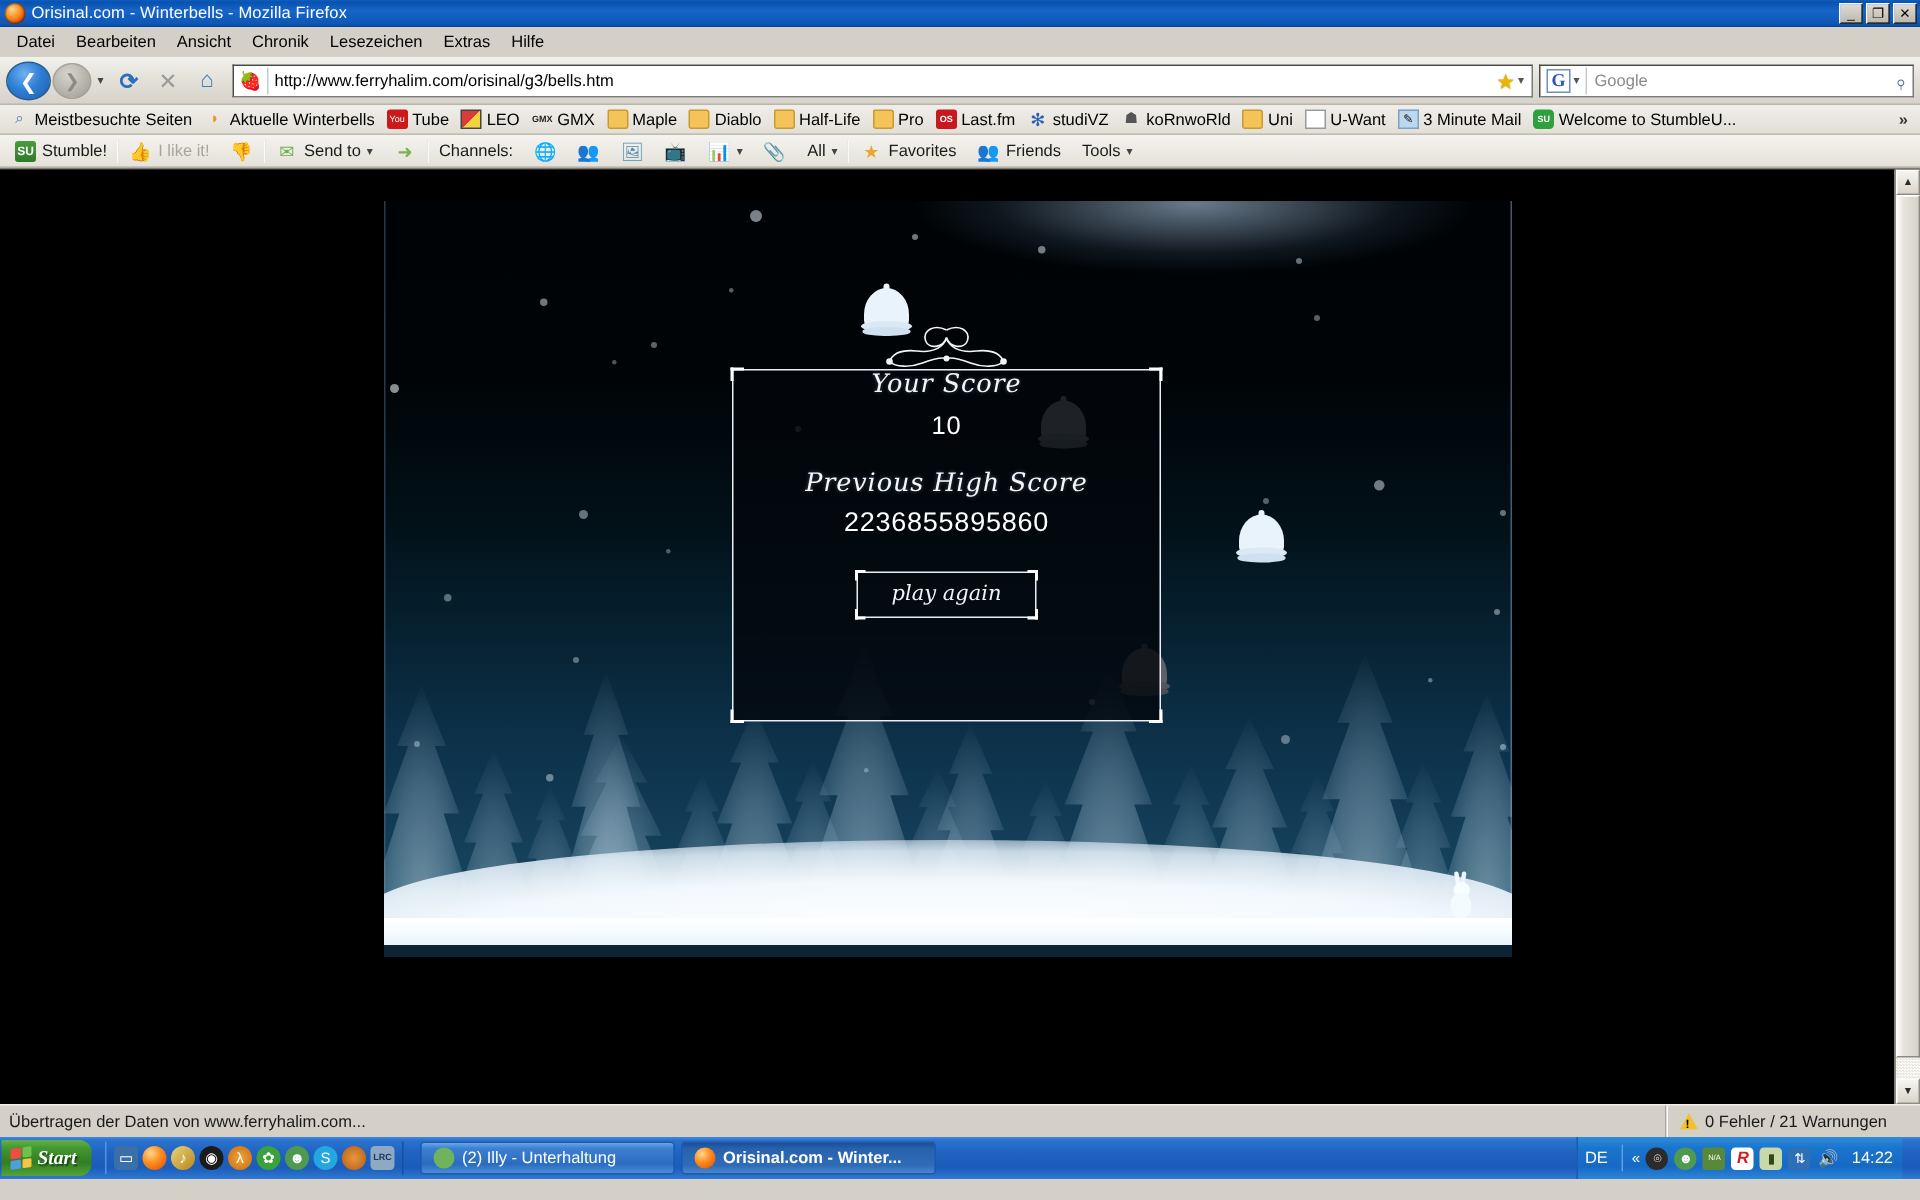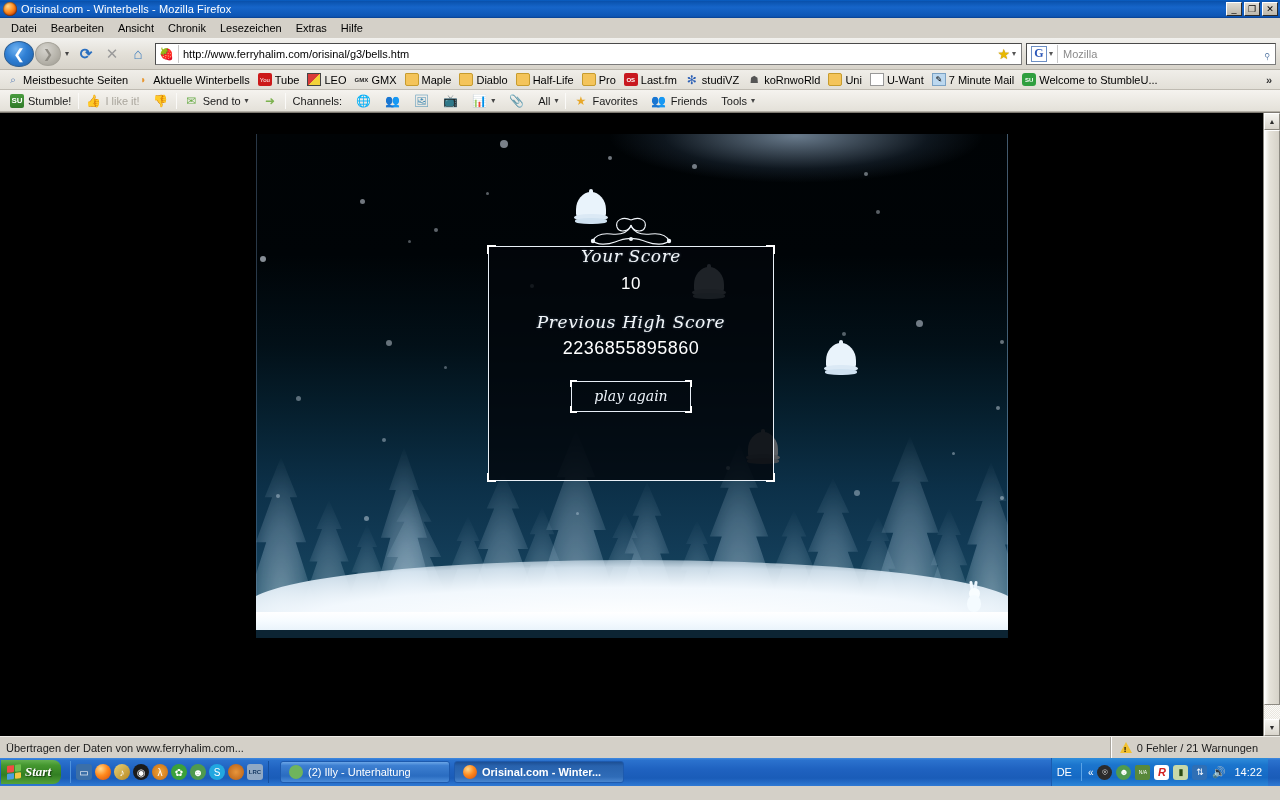--- a/index.html
+++ b/index.html
@@ -398,21 +398,21 @@
     <div class="url-sep"></div>
     <div class="url-text">http://www.ferryhalim.com/orisinal/g3/bells.htm</div>
     <div class="url-star">★</div>
     <div class="url-caret">▾</div>
   </div>
 
   <div class="searchbar">
     <div class="search-g">G</div>
     <div class="search-caret">▾</div>
     <div class="search-sep"></div>
-    <div class="search-ph">Mozilla</div>
+    <div class="search-ph">Google</div>
     <div class="search-mag">⌕</div>
   </div>
 </div>
 
 <div class="bookmarks">
   <div class="bm">
     <span class="bm-ico" style="color:#5a7fb5">⌕</span>
     <span>Meistbesuchte Seiten</span>
   </div>
   <div class="bm">
@@ -462,21 +462,21 @@
   <div class="bm">
     <span class="bm-ico fld"></span>
     <span>Uni</span>
   </div>
   <div class="bm">
     <span class="bm-ico" style="background:#fff;border:1px solid #999"></span>
     <span>U-Want</span>
   </div>
   <div class="bm">
     <span class="bm-ico" style="background:#bcd8ef;border:1px solid #7ba2c4;font-size:8px">✎</span>
-    <span>7 Minute Mail</span>
+    <span>3 Minute Mail</span>
   </div>
   <div class="bm">
     <span class="bm-ico" style="background:#2f9f3f;color:#fff;font-size:6px;font-weight:bold;border-radius:3px">SU</span>
     <span>Welcome to StumbleU...</span>
   </div>
   <div class="bm-chev">»</div>
 </div>
 
 <div class="subar">
   <div class="su-item">

